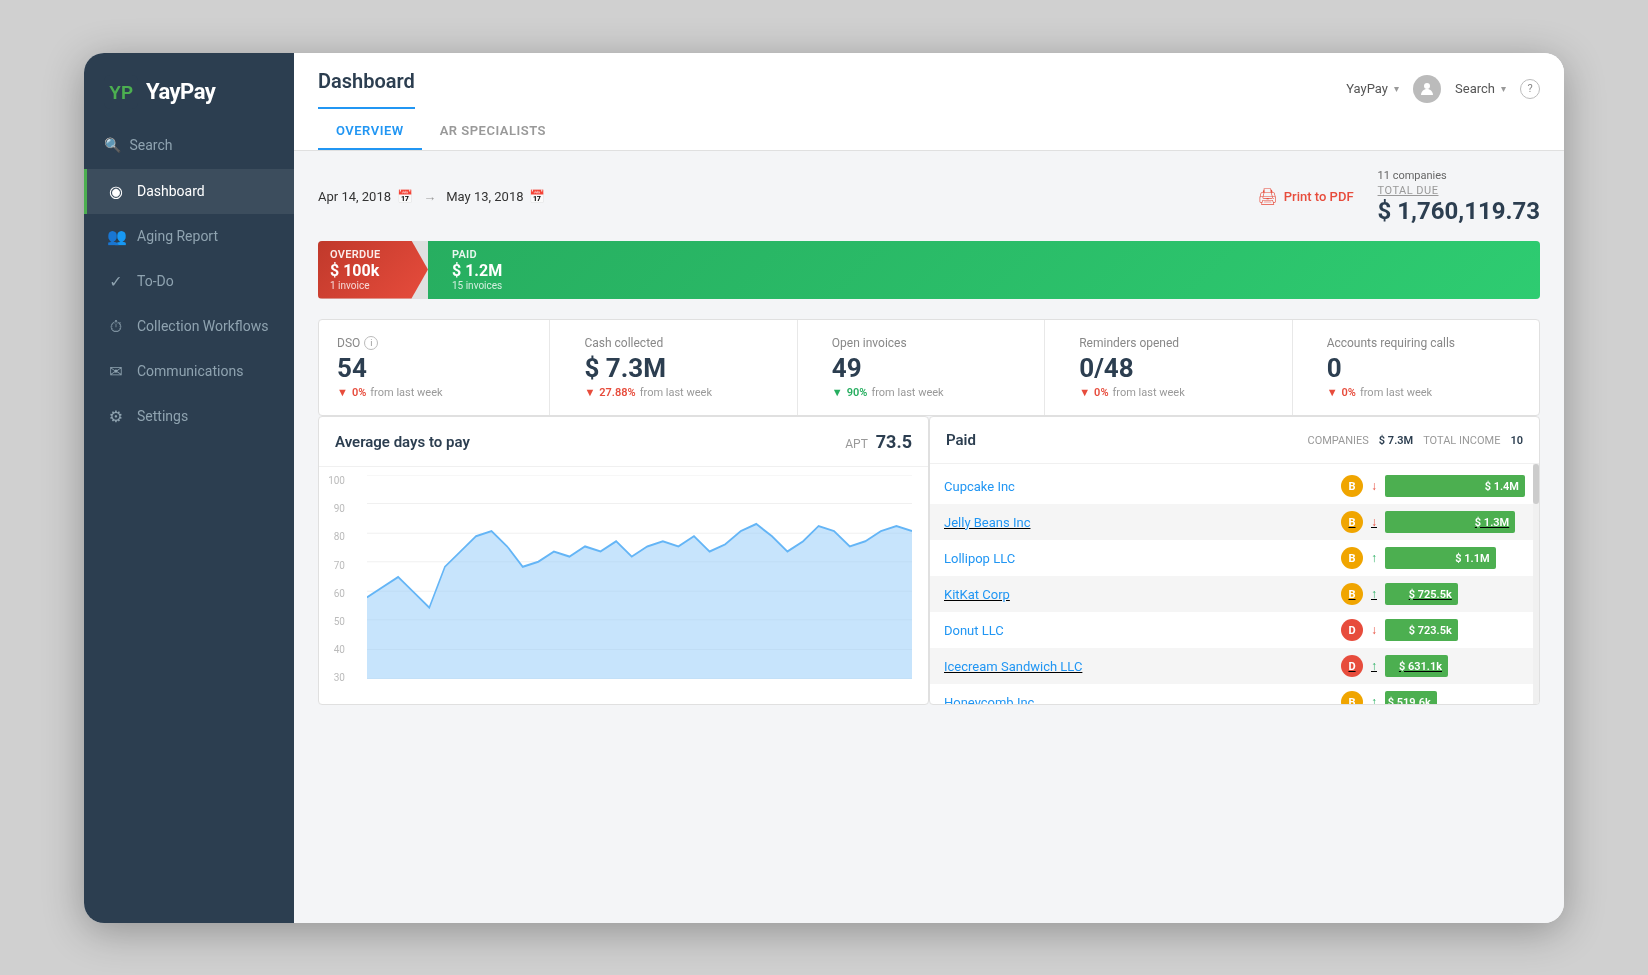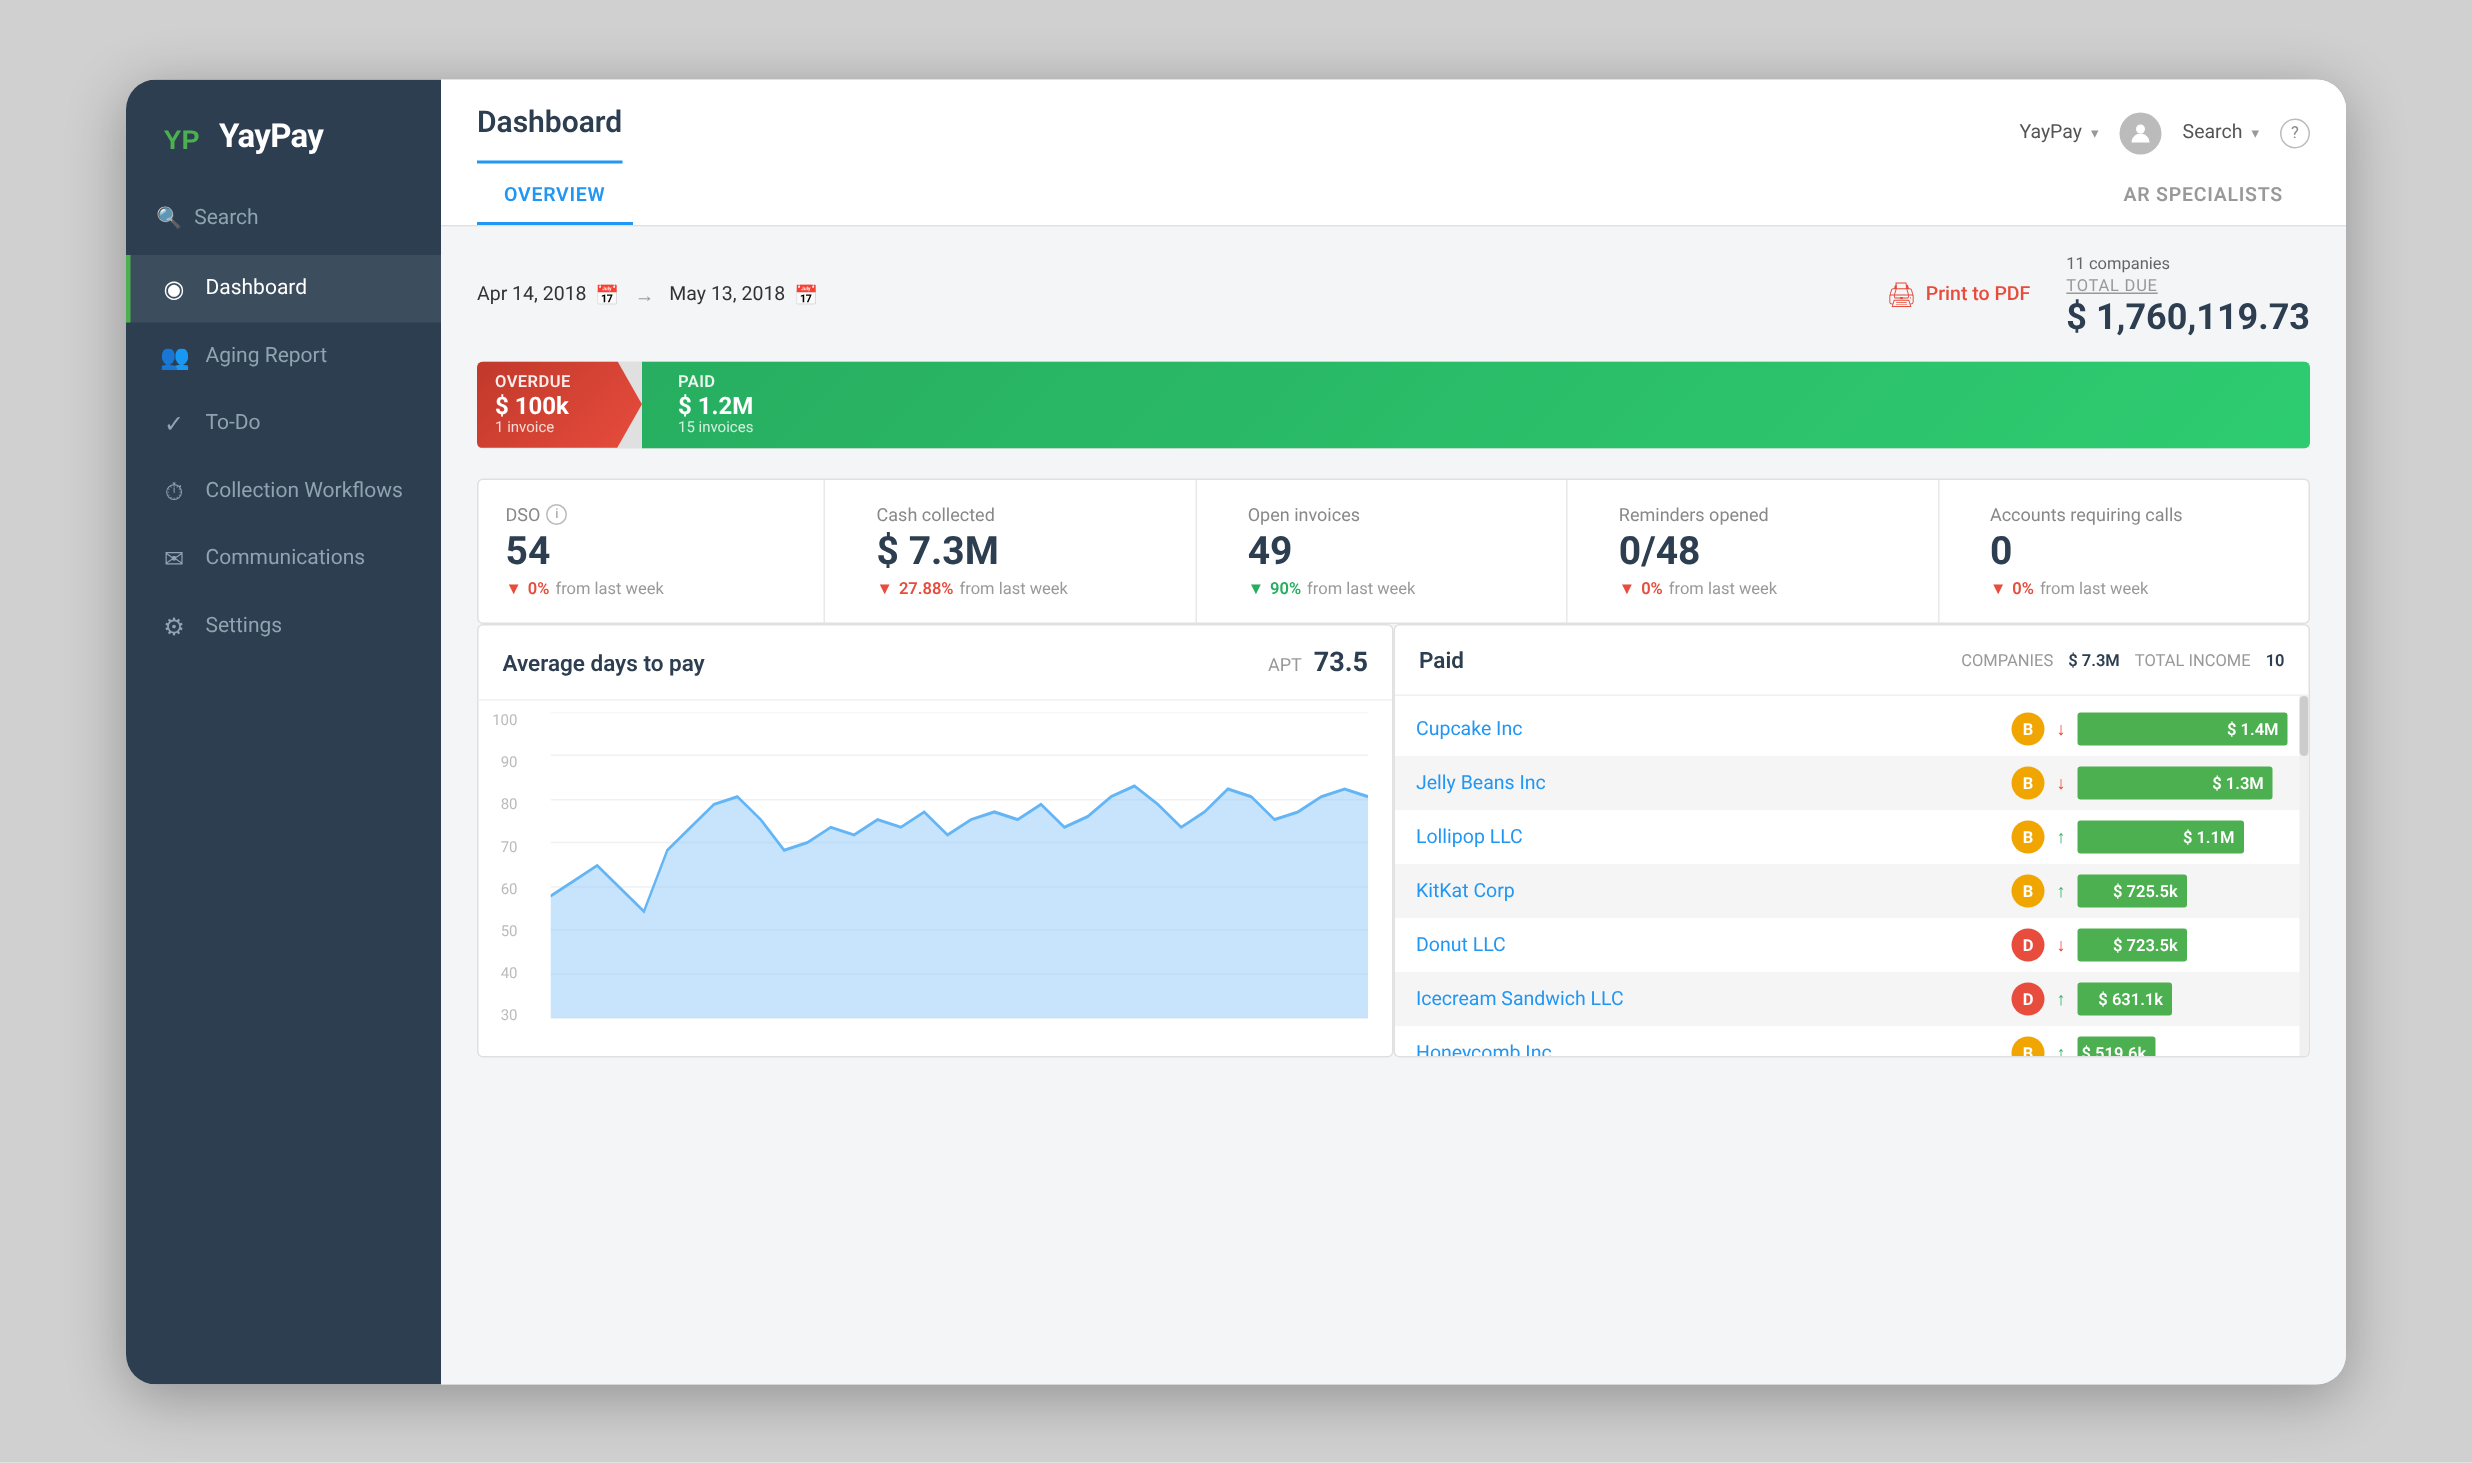--- a/index.html
+++ b/index.html
@@ -130,21 +130,20 @@
       align-items: center;
       justify-content: center;
       color: #fff;
       font-size: 16px;
     }
     .chevron-down { font-size: 10px; color: #999; }
     .header-tabs {
       display: flex;
       gap: 0;
       padding-top: 4px;
-      justify-content: space-between;
     }
     .header-tab {
       padding: 10px 18px;
       font-size: 13px;
       font-weight: 600;
       color: #999;
       cursor: pointer;
       border-bottom: 2px solid transparent;
       letter-spacing: 0.5px;
     }
@@ -377,21 +376,21 @@
       padding: 4px 0;
       max-height: 240px;
       overflow-y: auto;
     }
     .paid-item {
       display: flex;
       align-items: center;
       padding: 7px 14px;
       gap: 8px;
     }
-    .paid-item.highlighted { background: #f5f5f5; }
+    .paid-item.highlighted { background: #f5f5f5; text-decoration: underline; }
     .paid-company-name {
       color: #2196F3;
       font-size: 13px;
       cursor: pointer;
       flex: 1;
       min-width: 0;
       white-space: nowrap;
       overflow: hidden;
       text-overflow: ellipsis;
     }

